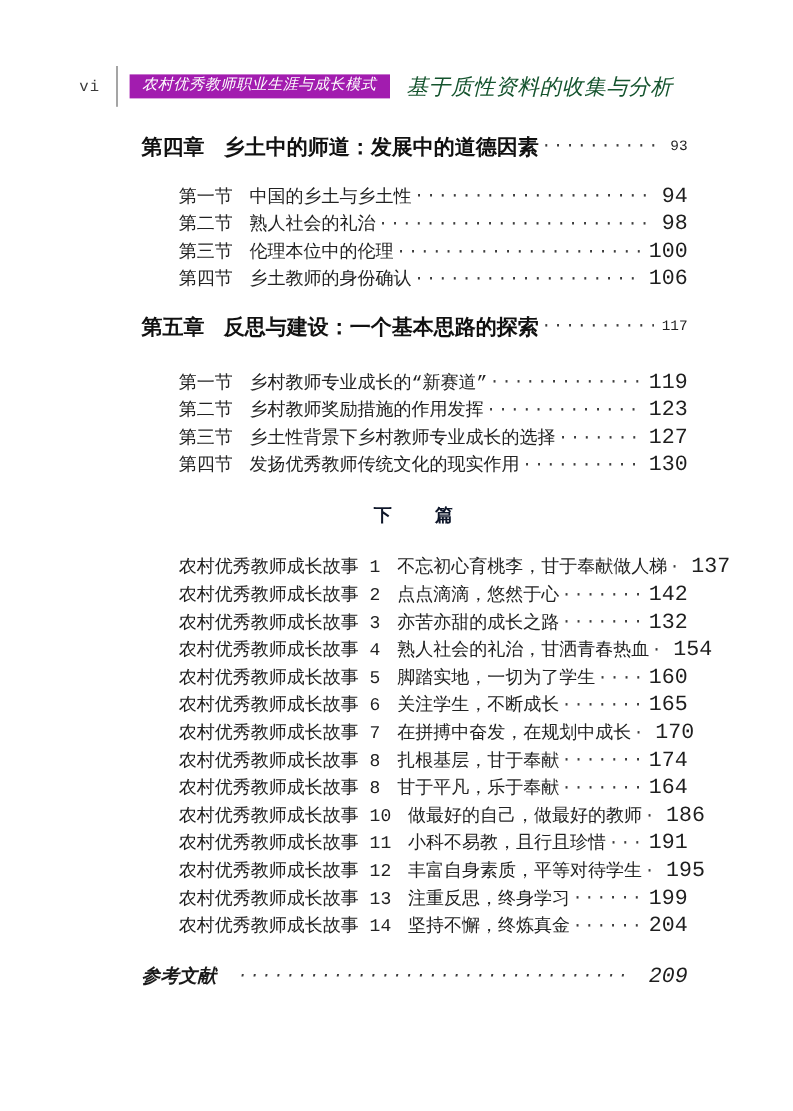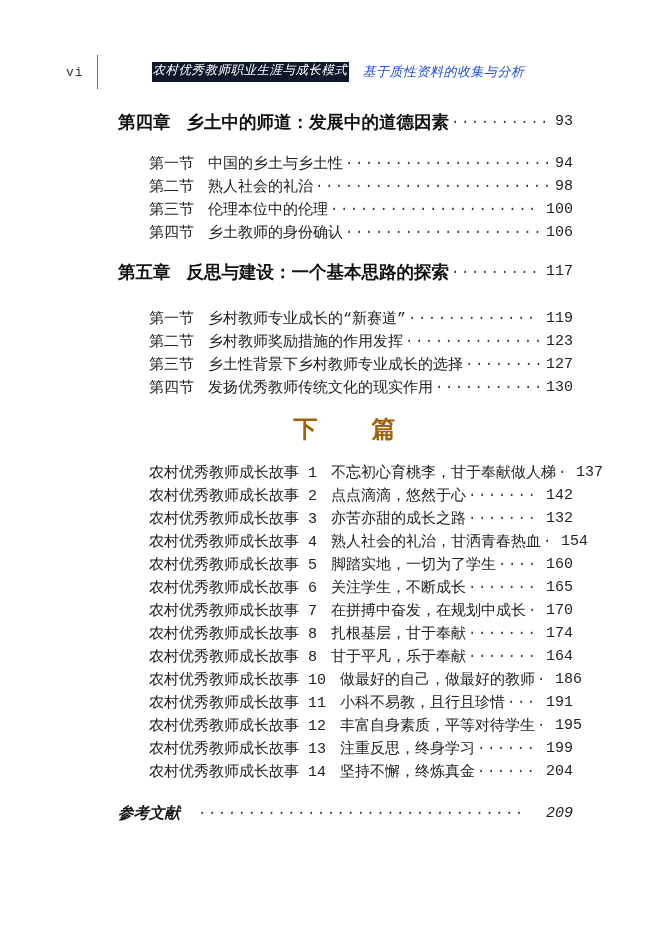--- a/index.html
+++ b/index.html
@@ -10,46 +10,46 @@
     color:#222;
   }
   
   .running-header {
     position:absolute; top:54px; left:66px; right:40px;
     display:flex; align-items:center; height:36px;
   }
   .folio { font-size:13px; color:#3a3a3a; margin-right:13px; letter-spacing:1px; }
   .hrule { width:1px; height:34px; background:#6b6b6b; margin-right:10px; }
   .title-badge {
-    background:#0f172a; color:#fefefe; font-size:12.5px; line-height:17px;
-    padding:1px 1px 2px; font-style:italic; letter-spacing:0.5px; white-space:nowrap;margin-left:44px;
+    background:#a21caf; color:#fefefe; font-size:12.5px; line-height:17px;
+    padding:1px 11px 2px; font-style:italic; letter-spacing:0.5px; white-space:nowrap;
   }
   .subtitle {
-    font-size:13px; font-style:italic; letter-spacing:0.5px;
-    margin-left:14px; color:#1d4ed8; white-space:nowrap;
+    font-size:18px; font-style:italic; letter-spacing:0.5px;
+    margin-left:14px; color:#14532d; white-space:nowrap;
   }
   
   .toc { position:absolute; top:100px; left:118px; right:88px; }
   .row { display:flex; align-items:center; height:23px; font-size:15px; white-space:nowrap; }
   .chapter-row { height:23px; font-size:17.5px; font-weight:bold; color:#111; margin-top:10px; }
   .chapter-row .entry-label { margin-right:16px; }
   .sections { margin-top:19px; padding-left:31px; }
   .sections-2 { margin-top:24px; padding-left:31px; }
   .chapter-row.second { margin-top:16px; }
   .entry-label { margin-right:14px; }
   .dots { flex:1; overflow:hidden; height:23px; line-height:23px; margin:0 2px; min-width:12px; }
   .dots::after {
     content:"·····················································································································";
     font-weight:normal; font-size:14px; letter-spacing:1.5px; color:#3c3c3c;
   }
-  .page-num { margin-left:4px; font-weight:normal; font-size:15px; color:#1e1e1e; }
-  .chapter-row .page-num { font-size:15px; }
+  .page-num { margin-left:4px; font-weight:normal; font-size:18px; color:#1e1e1e; }
+  .chapter-row .page-num { font-size:12px; }
   .part-divider {
-    margin:19px 0 0; text-align:center; font-size:24px; font-weight:bold;
-    color:#a16207; height:26px; line-height:26px; letter-spacing:2px;
+    margin:19px 0 0; text-align:center; font-size:15px; font-weight:bold;
+    color:#0f172a; height:26px; line-height:26px; letter-spacing:2px;
   }
   .stories { margin-top:17px; padding-left:31px; }
   .refs-row { margin-top:19px; font-style:italic; font-weight:bold; font-size:15.5px; color:#1a1a1a;gap:14px; }
   .refs-row .entry-label { margin-right:2px; }
 </style>
 </head>
 <body>
 
 <div class="page">
 

